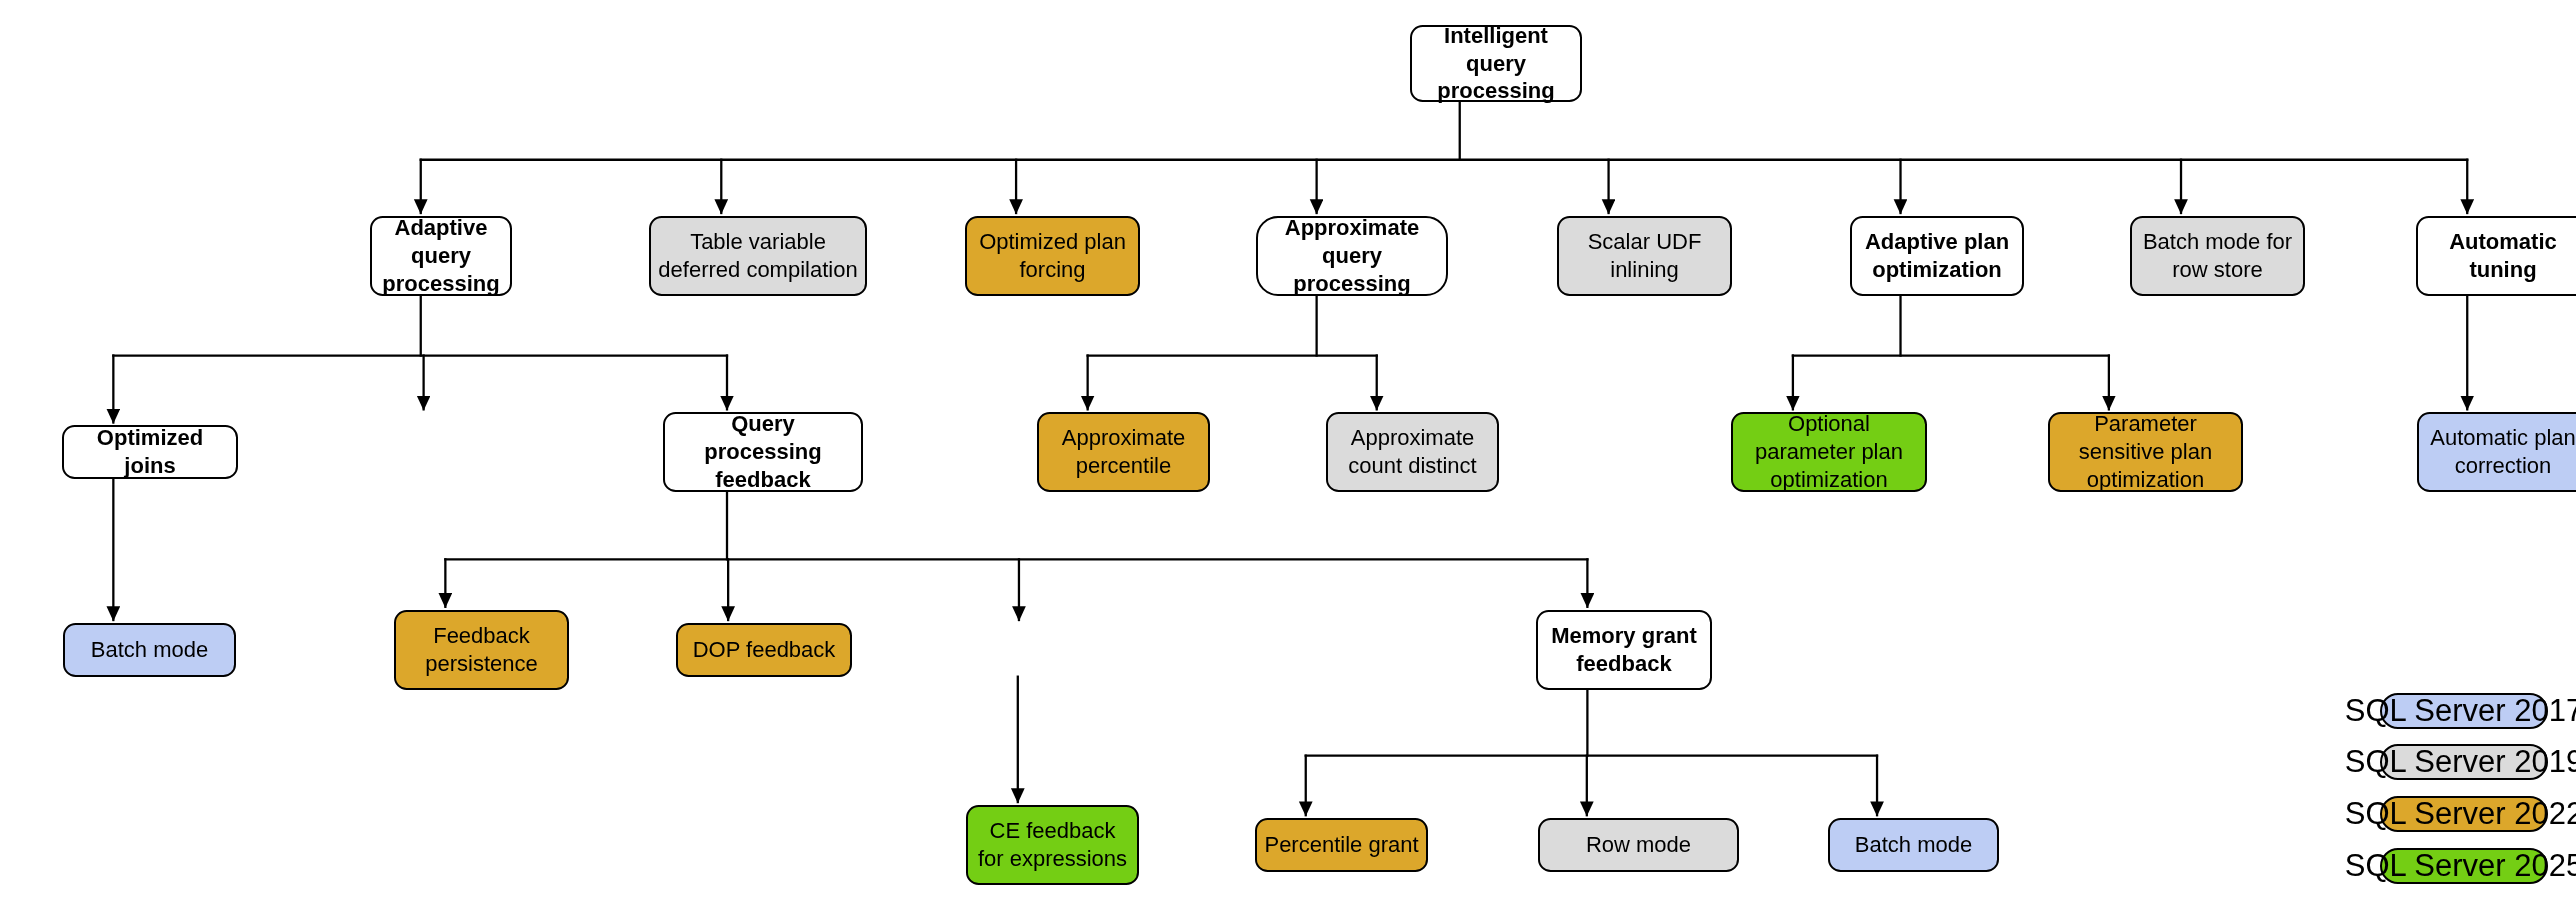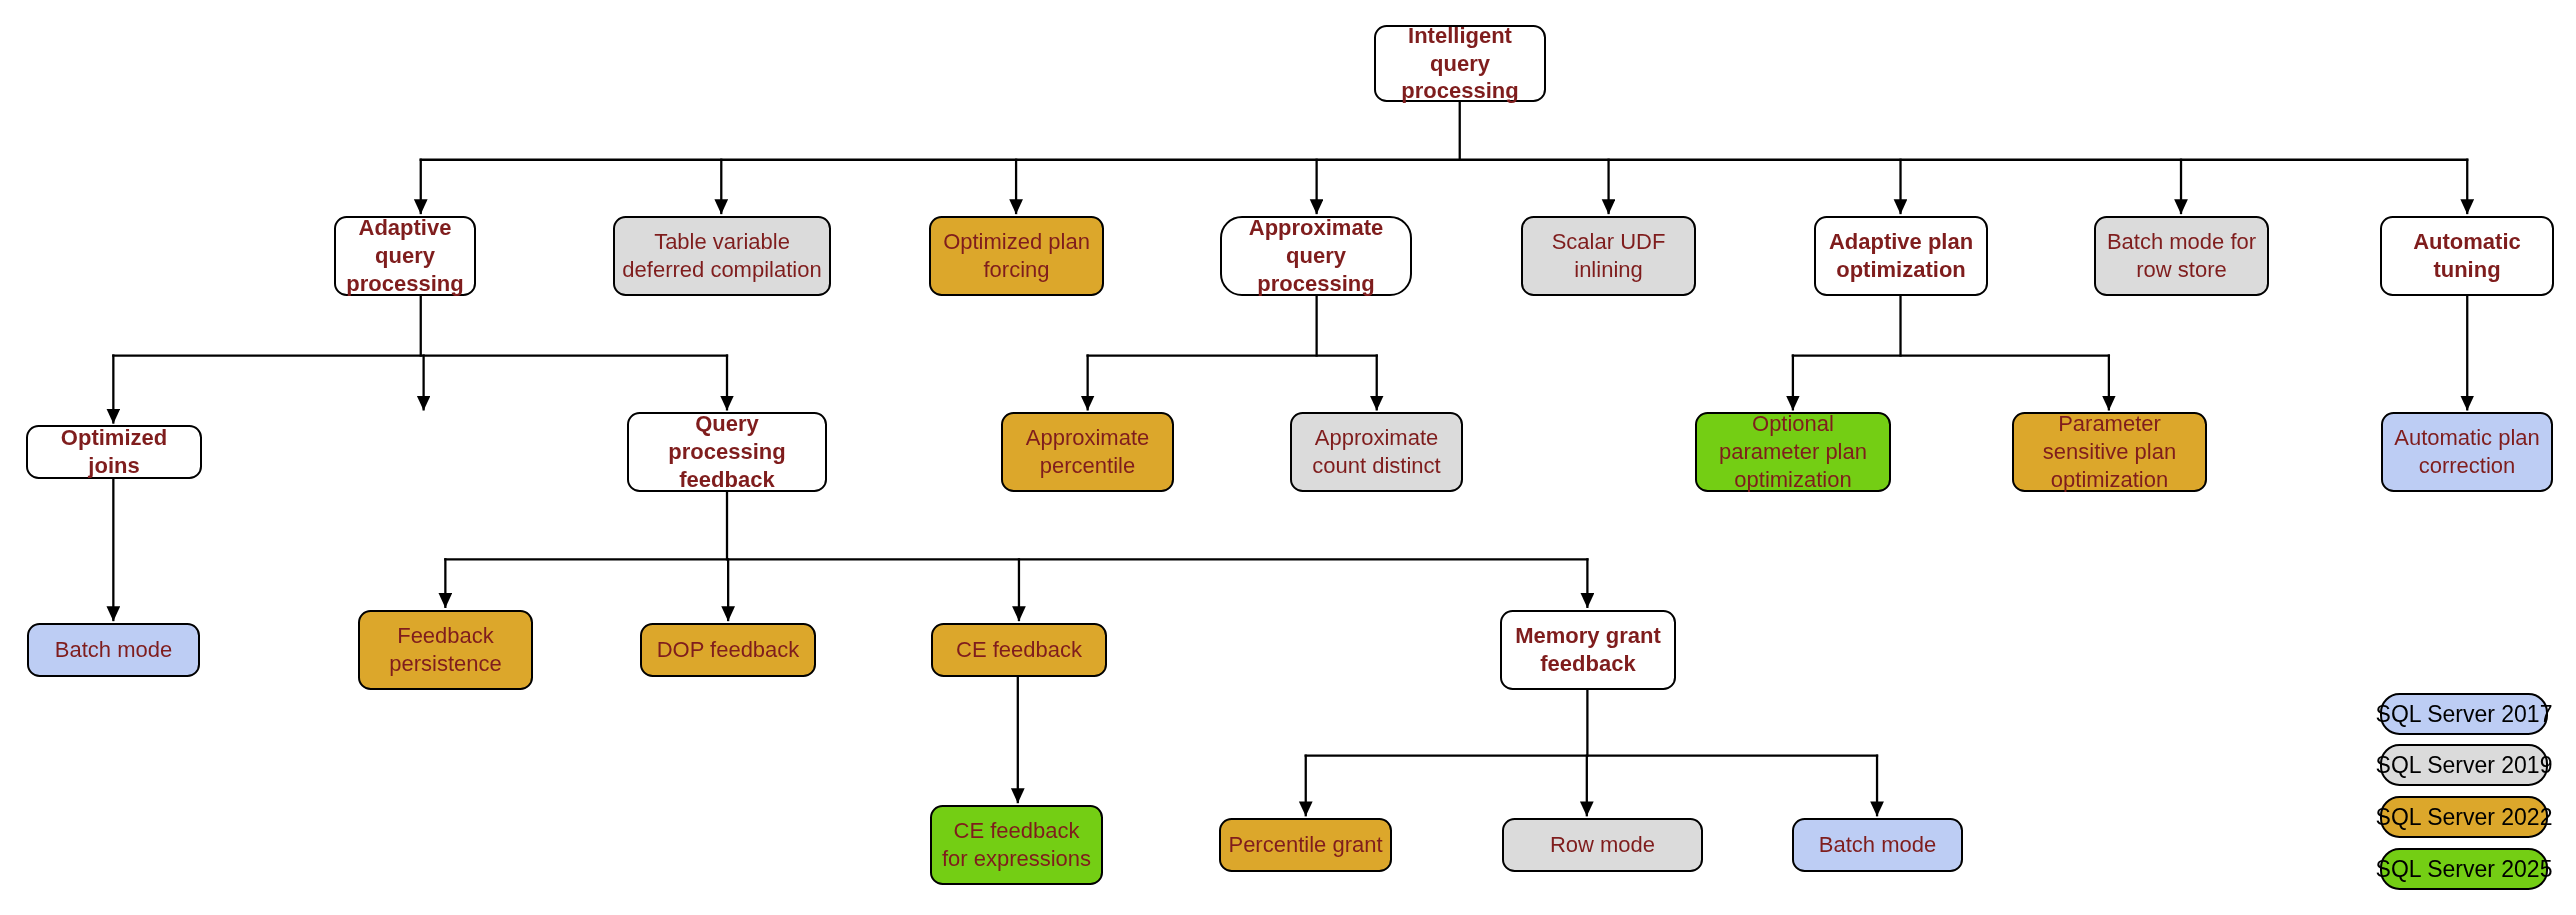--- a/index.html
+++ b/index.html
@@ -13,35 +13,36 @@
   #edges{position:absolute;left:0;top:0;width:2576px;height:916px;}
   .node{
     position:absolute;
     box-sizing:border-box;
     display:flex;align-items:center;justify-content:center;
     text-align:center;
     border:2.3px solid #000000;
     border-radius:12.6px;
     background:#ffffff;
     font-size:22px;line-height:1.26;
-    color:#7f1d1d;
+    color:#000000;
     padding:1.1px 5.7px;
+    margin-left:36px;
   }
   .node.two{height:80px;}
   .node.one{height:54px;}
   .node.root{height:77px;}
   .node.cat{font-weight:700;}
   .pill{
     position:absolute;
     box-sizing:border-box;
-    width:168px;height:42px;
+    width:168px;height:36px;
     display:flex;align-items:center;justify-content:center;
     border:2.3px solid #000000;
     border-radius:19.5px;
-    font-size:23px;
+    font-size:31px;
     color:#000000;
     white-space:nowrap;
   }
 </style>
 </head>
 <body>
 
 <div id="canvas">
 
   <svg id="edges" viewBox="0 0 4500 1600" xmlns="http://www.w3.org/2000/svg">
@@ -115,21 +116,20 @@
   <div class="node two cat" style="left: 627px; top: 412px; width: 200px; background-color: rgb(255, 255, 255);">Query processing feedback</div>
   <div class="node two" style="left: 1001px; top: 412px; width: 173px; background-color: rgb(220, 167, 43);">Approximate percentile</div>
   <div class="node two" style="left: 1290px; top: 412px; width: 173px; background-color: rgb(219, 219, 219);">Approximate count distinct</div>
   <div class="node two" style="left: 1695px; top: 412px; width: 196px; background-color: rgb(116, 206, 20);">Optional parameter plan optimization</div>
   <div class="node two" style="left: 2012px; top: 412px; width: 195px; background-color: rgb(220, 167, 43);">Parameter sensitive plan optimization</div>
   <div class="node two" style="left: 2381px; top: 412px; width: 172px; background-color: rgb(189, 205, 244);">Automatic plan correction</div>
 
   <div class="node one" style="left: 27px; top: 623px; width: 173px; background-color: rgb(189, 205, 244);">Batch mode</div>
   <div class="node two" style="left: 358px; top: 610px; width: 175px; background-color: rgb(220, 167, 43);">Feedback persistence</div>
   <div class="node one" style="left: 640px; top: 623px; width: 176px; background-color: rgb(220, 167, 43);">DOP feedback</div>
-  <div class="node one" style="left: 931px; top: 623px; width: 176px; background-color: rgb(220, 167, 43);">CE feedback</div>
   <div class="node two cat" style="left: 1500px; top: 610px; width: 176px; background-color: rgb(255, 255, 255);">Memory grant feedback</div>
 
   <div class="node two" style="left: 930px; top: 805px; width: 173px; background-color: rgb(116, 206, 20);">CE feedback for expressions</div>
   <div class="node one" style="left: 1219px; top: 818px; width: 173px; background-color: rgb(220, 167, 43);">Percentile grant</div>
   <div class="node one" style="left: 1502px; top: 818px; width: 201px; background-color: rgb(219, 219, 219);">Row mode</div>
   <div class="node one" style="left: 1792px; top: 818px; width: 171px; background-color: rgb(189, 205, 244);">Batch mode</div>
 
   <div class="pill" style="left: 2380px; top: 693px; background-color: rgb(189, 205, 244);">SQL Server 2017</div>
   <div class="pill" style="left: 2380px; top: 744px; background-color: rgb(219, 219, 219);">SQL Server 2019</div>
   <div class="pill" style="left: 2380px; top: 796px; background-color: rgb(220, 167, 43);">SQL Server 2022</div>

